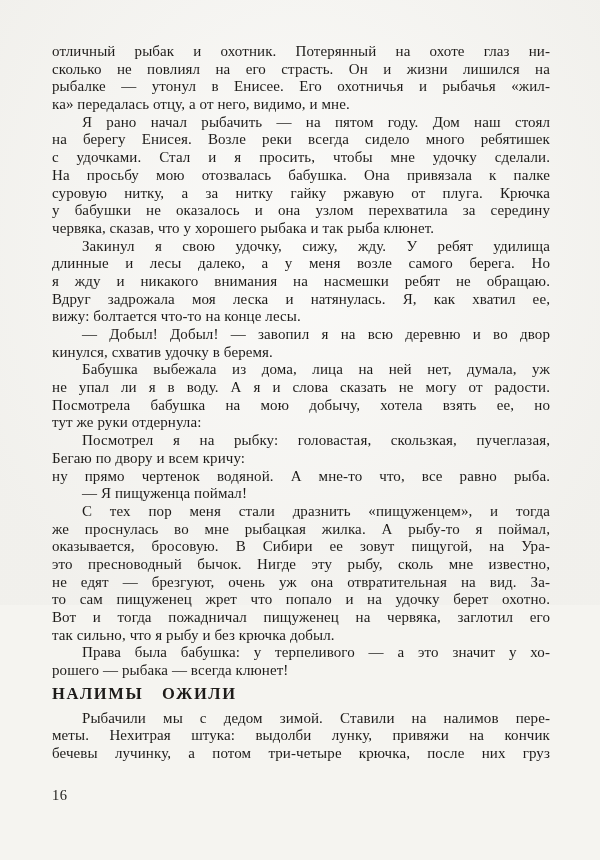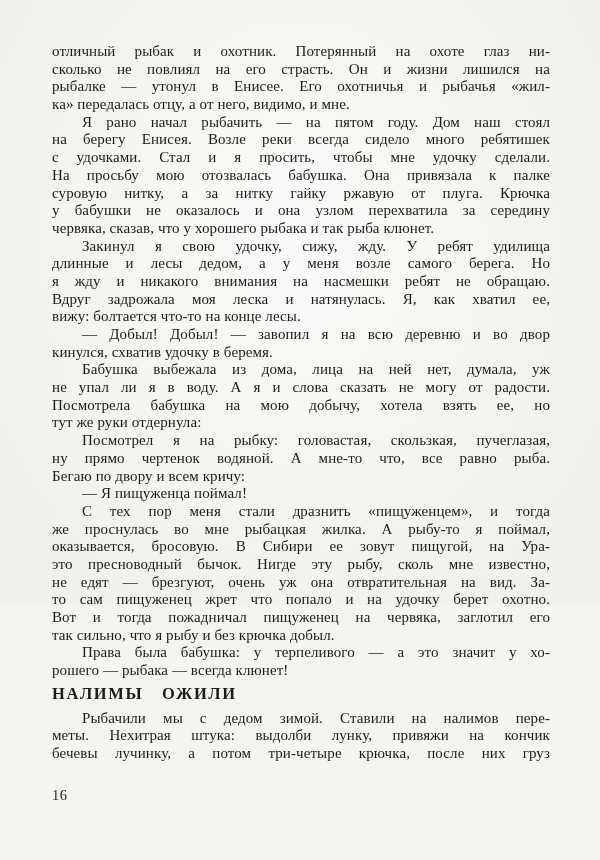--- a/index.html
+++ b/index.html
@@ -72,33 +72,33 @@
     <div class="line">рыбалке — утонул в Енисее. Его охотничья и рыбачья «жил-</div>
     <div class="line pend">ка» передалась отцу, а от него, видимо, и мне.</div>
     <div class="line ind">Я рано начал рыбачить — на пятом году. Дом наш стоял</div>
     <div class="line">на берегу Енисея. Возле реки всегда сидело много ребятишек</div>
     <div class="line">с удочками. Стал и я просить, чтобы мне удочку сделали.</div>
     <div class="line">На просьбу мою отозвалась бабушка. Она привязала к палке</div>
     <div class="line">суровую нитку, а за нитку гайку ржавую от плуга. Крючка</div>
     <div class="line">у бабушки не оказалось и она узлом перехватила за середину</div>
     <div class="line pend">червяка, сказав, что у хорошего рыбака и так рыба клюнет.</div>
     <div class="line ind">Закинул я свою удочку, сижу, жду. У ребят удилища</div>
-    <div class="line">длинные и лесы дедом, а у меня возле самого берега. Но</div>
+    <div class="line">длинные и лесы далеко, а у меня возле самого берега. Но</div>
     <div class="line">я жду и никакого внимания на насмешки ребят не обращаю.</div>
     <div class="line">Вдруг задрожала моя леска и натянулась. Я, как хватил ее,</div>
     <div class="line pend">вижу: болтается что-то на конце лесы.</div>
     <div class="line ind">— Добыл! Добыл! — завопил я на всю деревню и во двор</div>
     <div class="line pend">кинулся, схватив удочку в беремя.</div>
     <div class="line ind">Бабушка выбежала из дома, лица на ней нет, думала, уж</div>
     <div class="line">не упал ли я в воду. А я и слова сказать не могу от радости.</div>
     <div class="line">Посмотрела бабушка на мою добычу, хотела взять ее, но</div>
     <div class="line pend">тут же руки отдернула:</div>
     <div class="line ind">Посмотрел я на рыбку: головастая, скользкая, пучеглазая,</div>
+    <div class="line pend">Бегаю по двору и всем кричу:</div>
     <div class="line">ну прямо чертенок водяной. А мне-то что, все равно рыба.</div>
-    <div class="line pend">Бегаю по двору и всем кричу:</div>
     <div class="line ind pend">— Я пищуженца поймал!</div>
     <div class="line ind">С тех пор меня стали дразнить «пищуженцем», и тогда</div>
     <div class="line">же проснулась во мне рыбацкая жилка. А рыбу-то я поймал,</div>
     <div class="line">оказывается, бросовую. В Сибири ее зовут пищугой, на Ура-</div>
     <div class="line">это пресноводный бычок. Нигде эту рыбу, сколь мне известно,</div>
     <div class="line">не едят — брезгуют, очень уж она отвратительная на вид. За-</div>
     <div class="line">то сам пищуженец жрет что попало и на удочку берет охотно.</div>
     <div class="line">Вот и тогда пожадничал пищуженец на червяка, заглотил его</div>
     <div class="line pend">так сильно, что я рыбу и без крючка добыл.</div>
     <div class="line ind">Права была бабушка: у терпеливого — а это значит у хо-</div>

